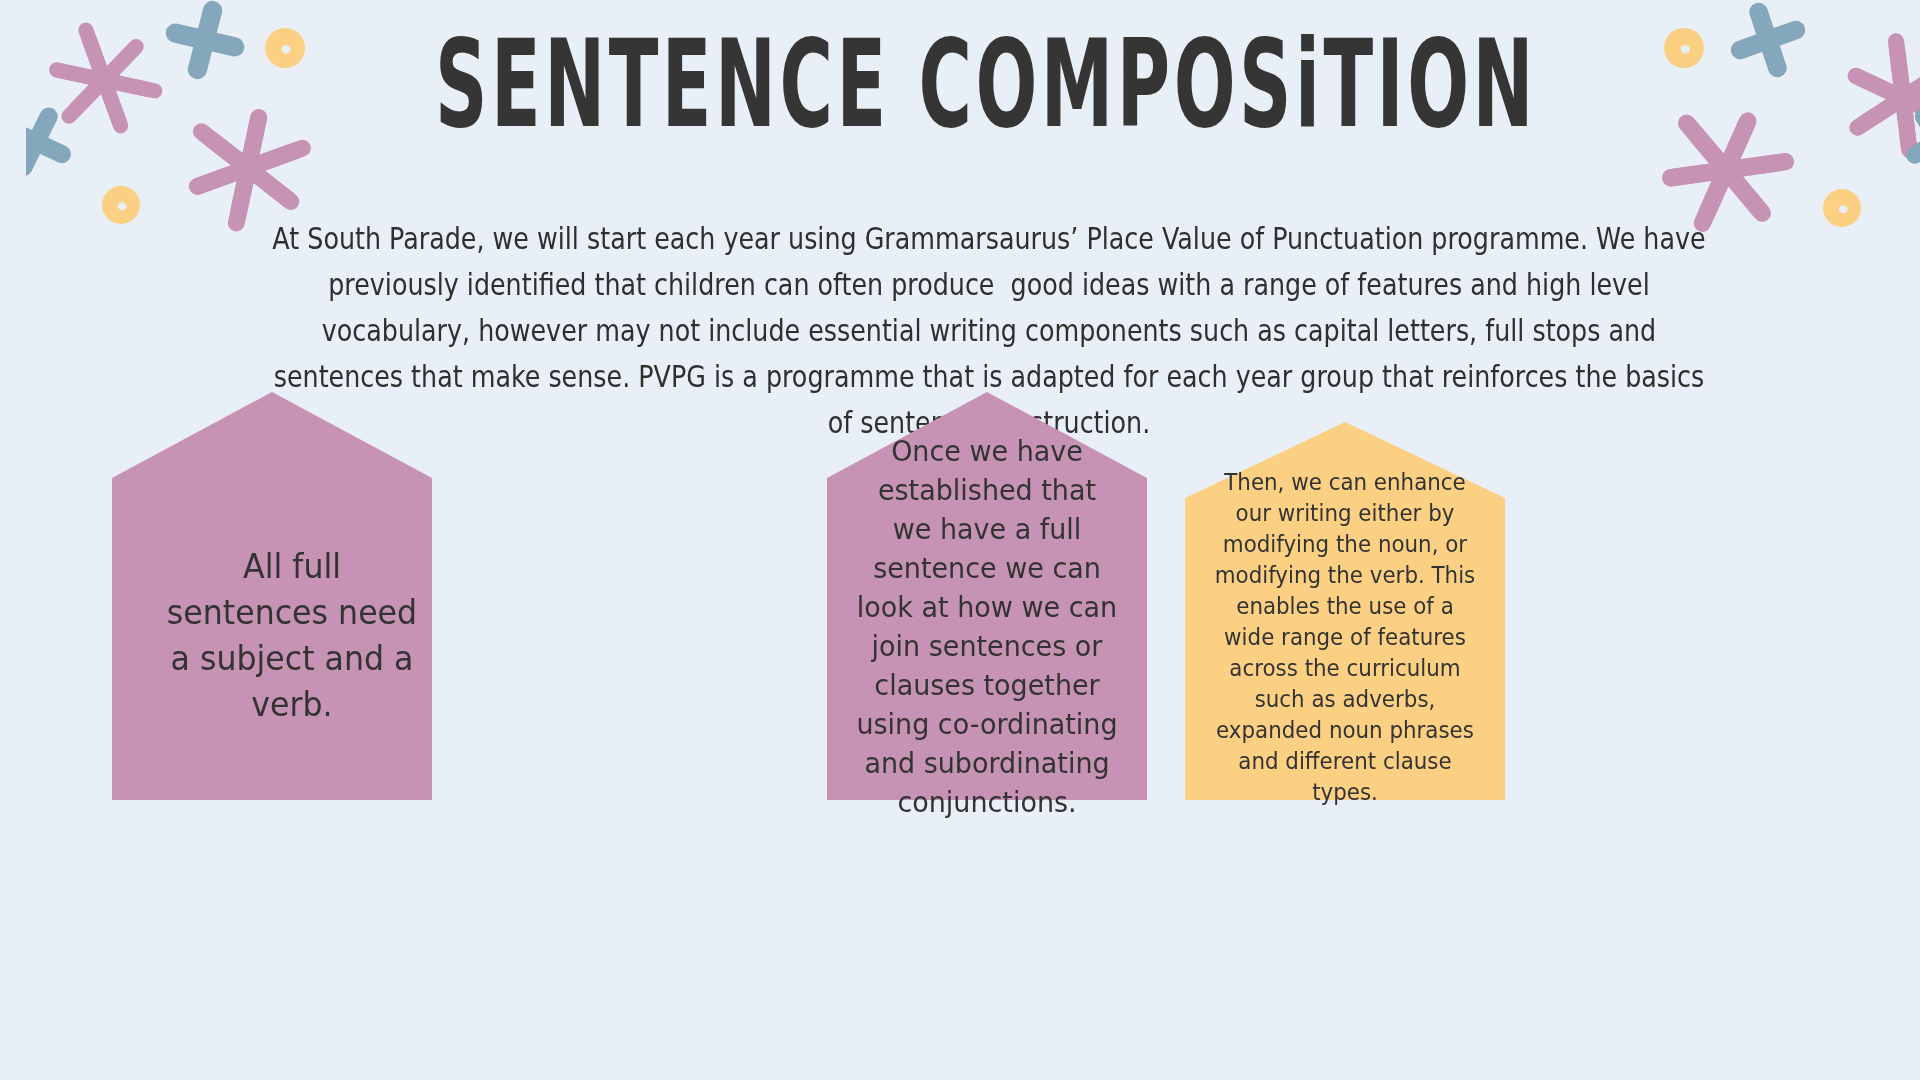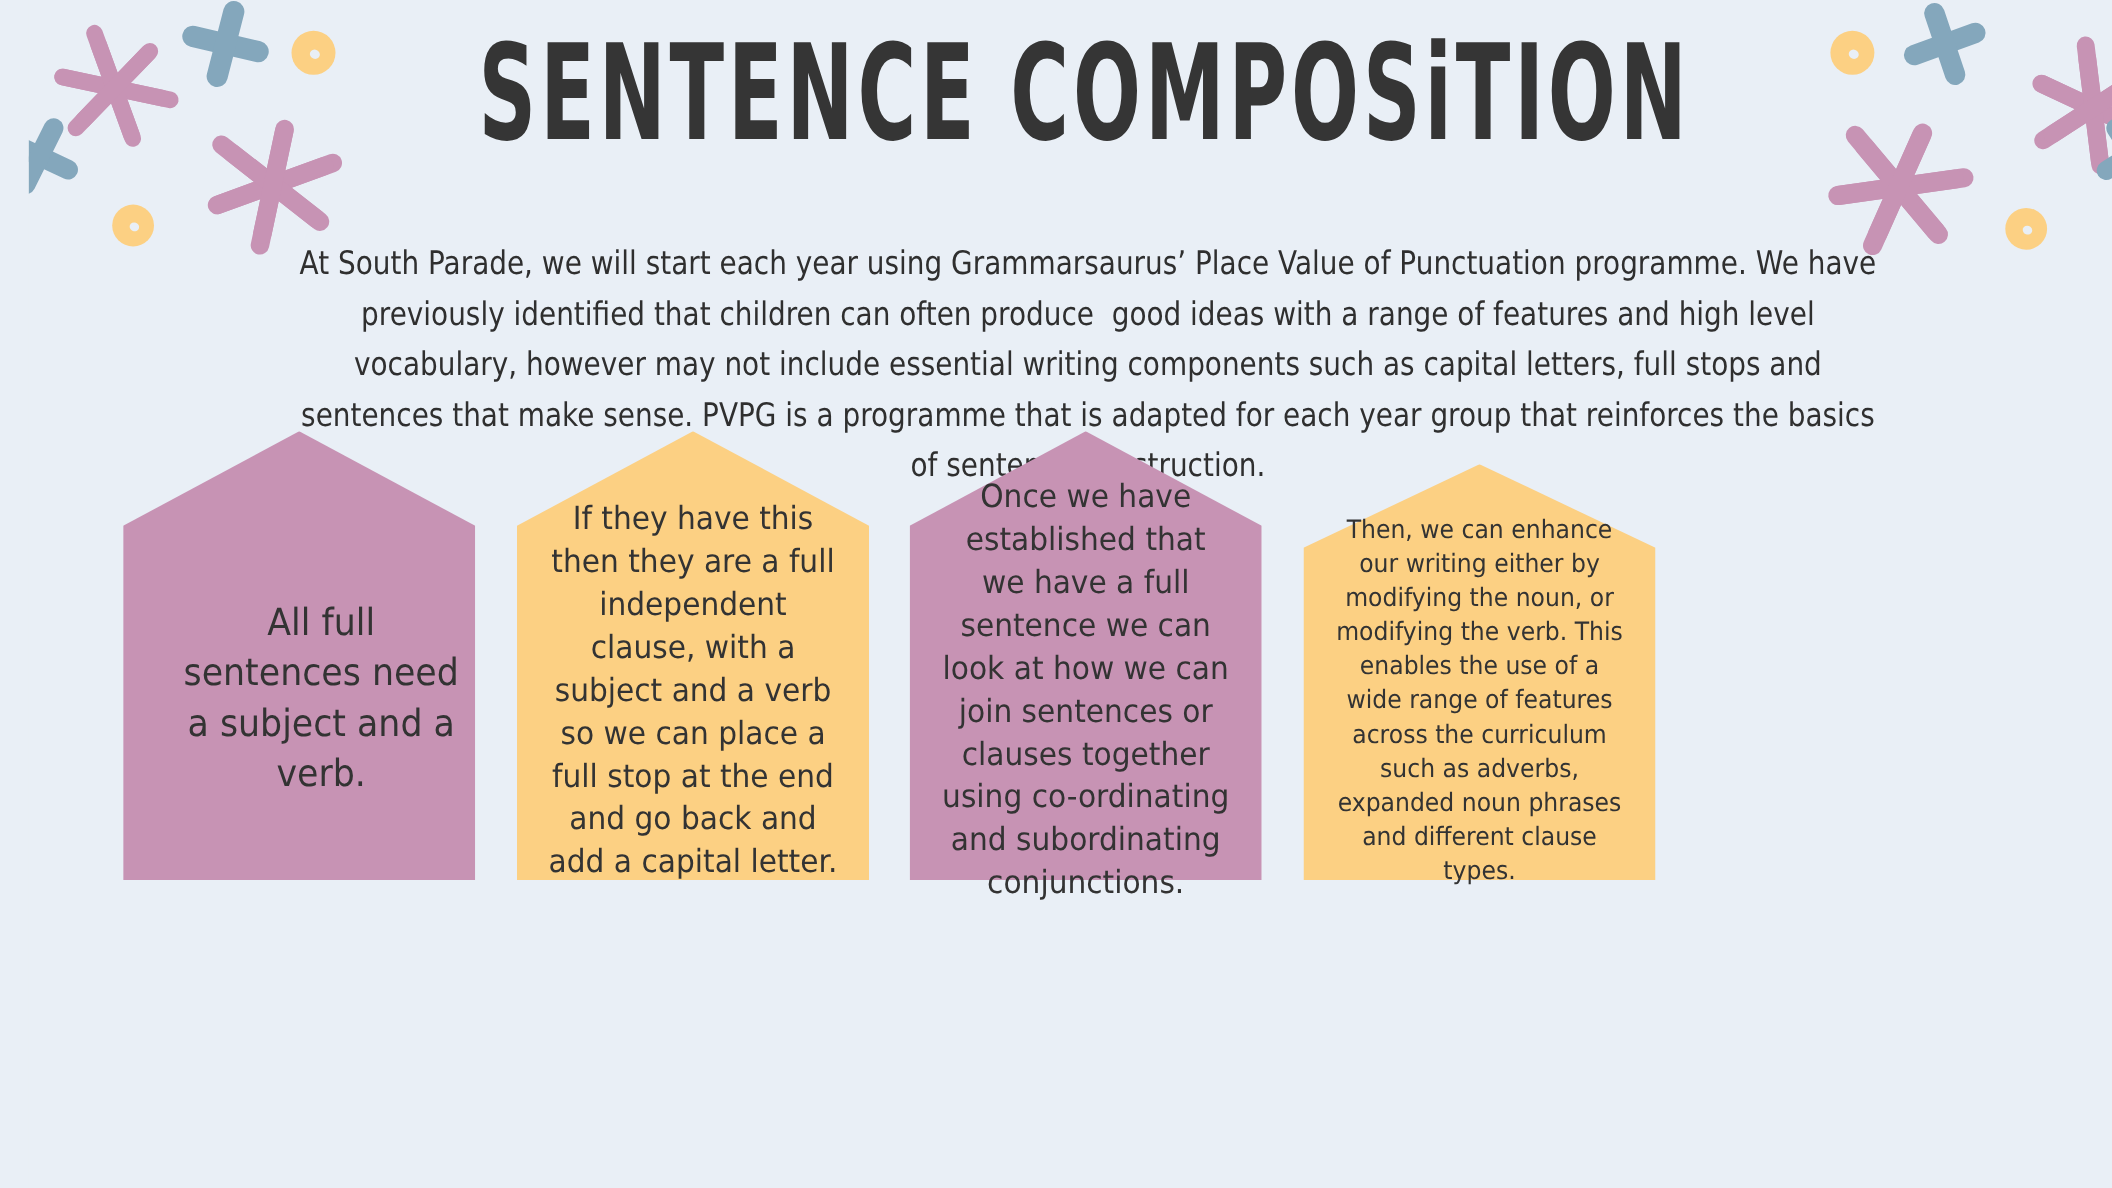--- a/index.html
+++ b/index.html
@@ -173,26 +173,20 @@
   </div>
 
   <div class="intro">At South Parade, we will start each year using Grammarsaurus’ Place Value of Punctuation programme. We have previously identified that children can often produce  good ideas with a range of features and high level vocabulary, however may not include essential writing components such as capital letters, full stops and sentences that make sense. PVPG is a programme that is adapted for each year group that reinforces the basics of sentence construction.</div>
 
   <div class="cards">
       <div class="card" style="left: 86px; top: -86px; width: 360px; height: 408px;">
         <svg width="320" height="408" viewBox="0 0 320 408" style="position: absolute; left: 0px; top: 0px;">
           <polygon points="0,86 160,0 320,86 320,408 0,408" fill="#c793b4"></polygon>
         </svg>
         <div class="card-text" style="font-size: 34px; line-height: 46px; width: 284px; margin-top: 78px;">All full sentences need a subject and a verb.</div>
-      </div>
-      <div class="card" style="left: 444px; top: -86px; width: 320px; height: 408px;">
-        <svg width="320" height="408" viewBox="0 0 320 408" style="position: absolute; left: 0px; top: 0px;">
-          <polygon points="0,86 160,0 320,86 320,408 0,408" fill="#fcd083"></polygon>
-        </svg>
-        <div class="card-text" style="font-size: 29px; line-height: 39px; width: 284px; margin-top: 62px;">If they have this then they are a full independent clause, with a subject and a verb so we can place a full stop at the end and go back and add a capital letter.</div>
       </div>
       <div class="card" style="left: 801px; top: -86px; width: 320px; height: 408px;">
         <svg width="320" height="408" viewBox="0 0 320 408" style="position: absolute; left: 0px; top: 0px;">
           <polygon points="0,86 160,0 320,86 320,408 0,408" fill="#c793b4"></polygon>
         </svg>
         <div class="card-text" style="font-size: 29px; line-height: 39px; width: 284px; margin-top: 62px;">Once we have established that we have a full sentence we can look at how we can join sentences or clauses together using co-ordinating and subordinating conjunctions.</div>
       </div>
       <div class="card" style="left: 1159px; top: -56px; width: 320px; height: 378px;">
         <svg width="320" height="378" viewBox="0 0 320 378" style="position: absolute; left: 0px; top: 0px;">
           <polygon points="0,76 160,0 320,76 320,378 0,378" fill="#fcd083"></polygon>

